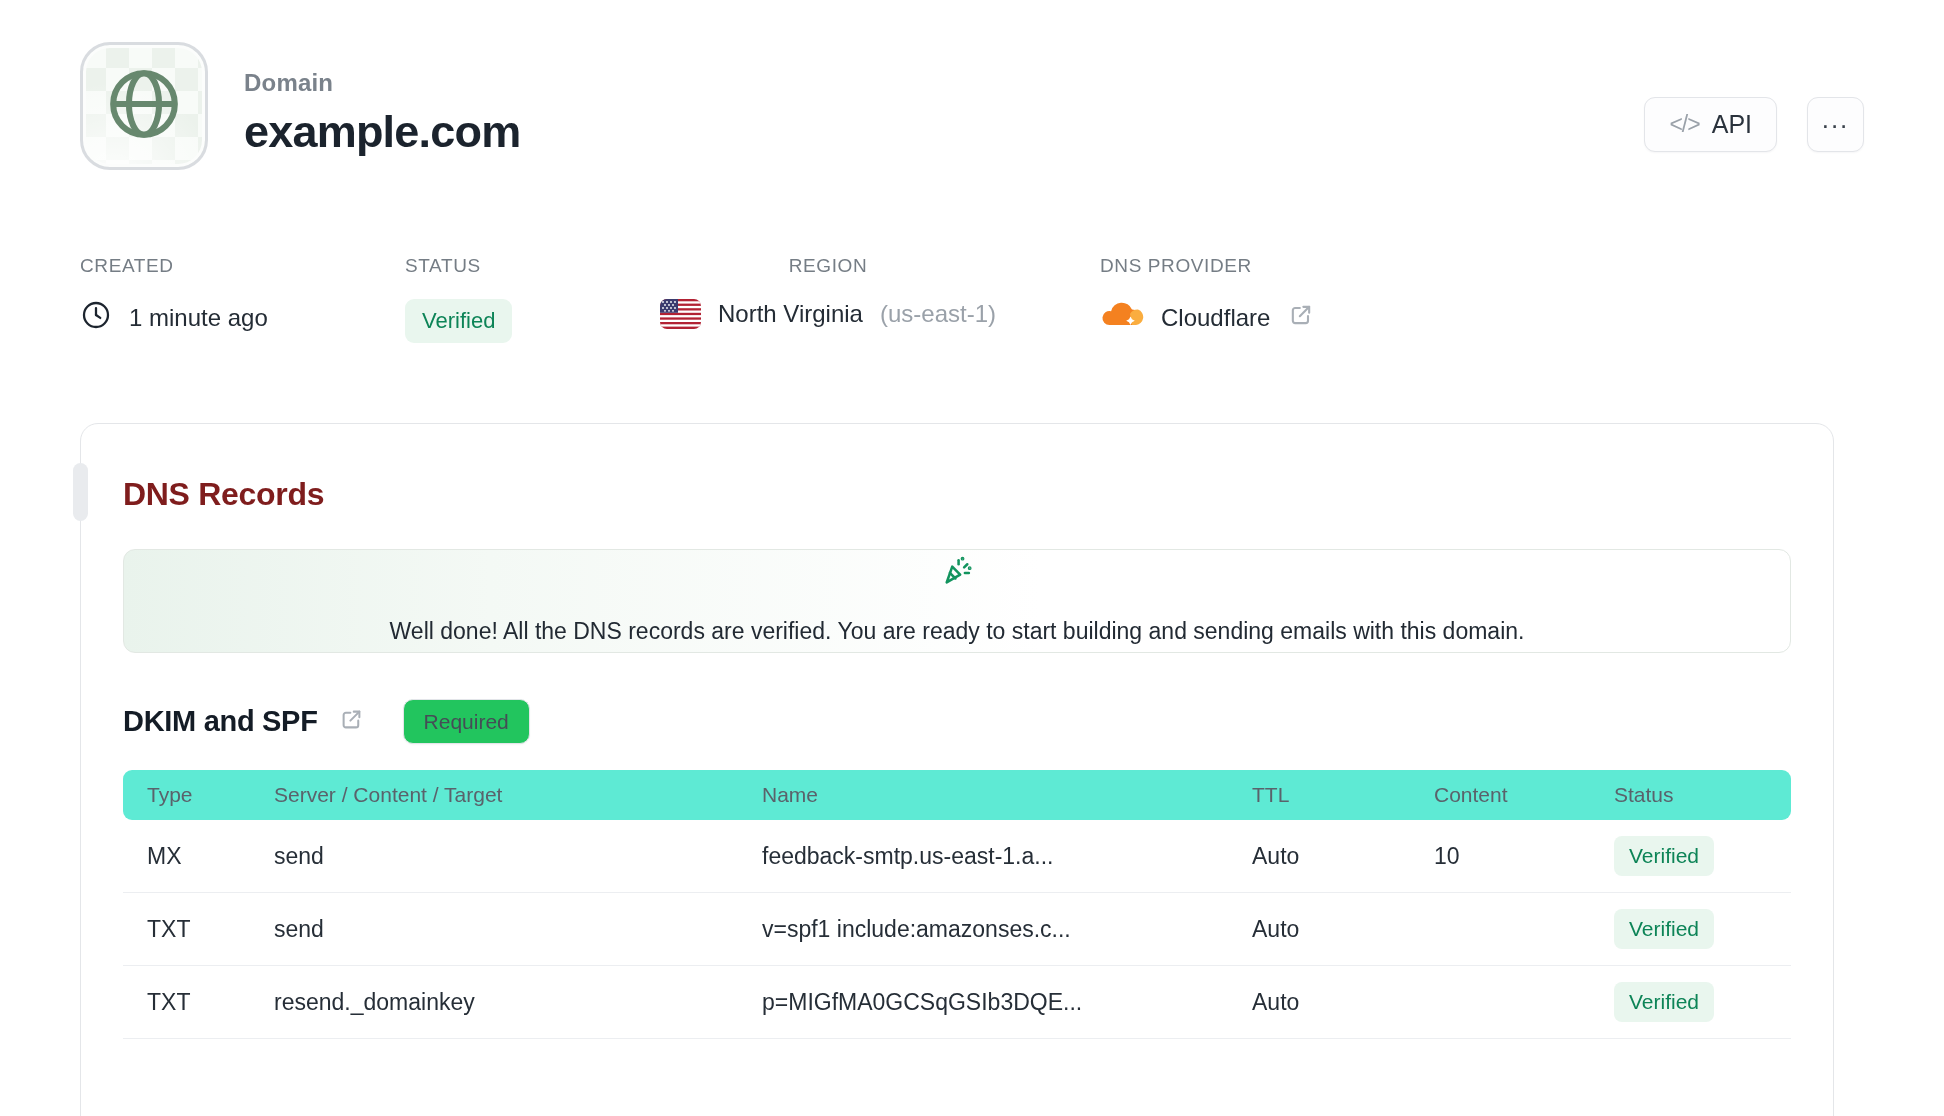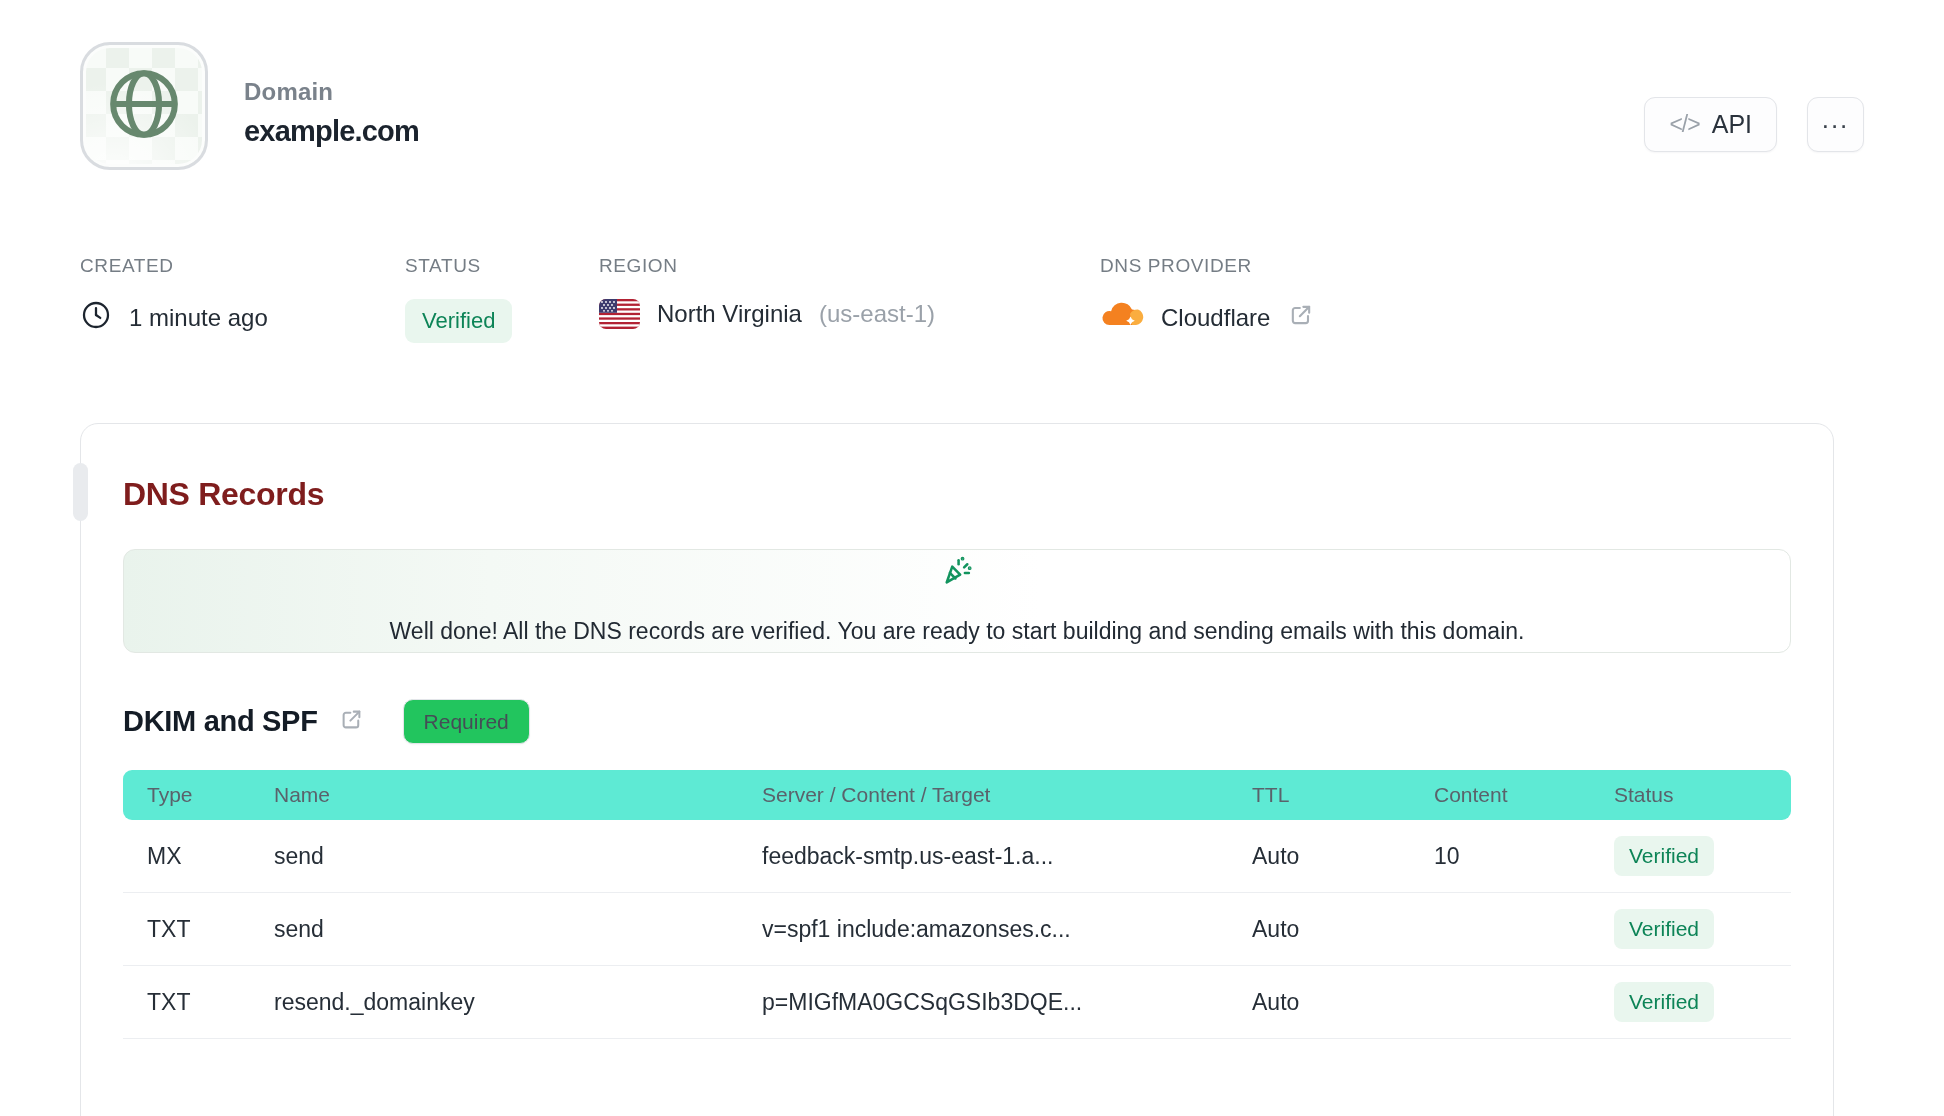--- a/index.html
+++ b/index.html
@@ -13,38 +13,38 @@
     border: 3px solid #d9dce0;
     background:
       radial-gradient(circle at 25% 115%, rgba(255,255,255,.95), rgba(255,255,255,0) 62%),
       repeating-conic-gradient(#ecf2ec 0% 25%, #f8fbf8 0% 50%);
     background-size: auto, 46px 46px;
     display: flex; align-items: center; justify-content: center;
     box-shadow: inset 0 0 0 3px #fcfdfc;
   }
   .title-block { margin-left: 36px; padding-top: 14px; }
   .domain-label { font-size: 24px; font-weight: 700; color: #7a828b; letter-spacing: .2px; }
-  .domain-title { font-size: 29px; font-weight: 700; color: #1b232d; letter-spacing: -0.8px; margin-top: 9px; }
+  .domain-title { font-size: 45px; font-weight: 700; color: #1b232d; letter-spacing: -0.8px; margin-top: 9px; }
   .header-actions { margin-left: auto; display: flex; gap: 30px; padding-top: 36px; }
   .btn {
     display: inline-flex; align-items: center; justify-content: center; gap: 12px;
     height: 55px; border: 1px solid #e3e5e9; border-radius: 11px;
     background: #fdfdfe; font-size: 25px; color: #2a323c; cursor: pointer;
     box-shadow: 0 1px 2px rgba(16,24,40,.04);
   }
   .btn-api { padding: 0 24px; }
   .btn-more { width: 57px; font-size: 26px; color: #39414b; letter-spacing: 2px; padding-bottom: 10px; }
   .code-glyph { color: #9aa1a9; font-size: 23px; letter-spacing: -1px; }
 
   
   .meta-row { position: absolute; left: 80px; top: 255px; right: 80px; }
   .meta-col { position: absolute; top: 0; }
   .meta-col.created { left: 0; }
   .meta-col.status  { left: 325px; }
-  .meta-col.region  { left: 519px; }
+  .meta-col.region  { left: 580px; text-align: center; }
   .meta-col.dns     { left: 1020px; }
   .meta-label { font-size: 19px; font-weight: 500; color: #757d85; letter-spacing: .6px; }
   .meta-value { margin-top: 22px; display: flex; align-items: center; gap: 17px; font-size: 24px; color: #242c35; }
   .meta-muted { color: #9aa1a9; }
   .badge-verified {
     display: inline-block; background: #e9f6ee; color: #0d8457;
     font-size: 22px; font-weight: 500; border-radius: 9px; padding: 9px 17px;
   }
   .flag { border-radius: 7px; overflow: hidden; display: inline-flex; }
 
@@ -227,22 +227,22 @@
         <polyline points="14 5 19 5 19 10"></polyline>
         <line x1="19" y1="5" x2="11" y2="13"></line>
       </svg>
     </span>
     <span class="pill">Required</span>
   </div>
 
   <div class="dns-table">
     <div class="t-row t-head">
       <div class="t-cell">Type</div>
+      <div class="t-cell">Server / Content / Target</div>
       <div class="t-cell">Name</div>
-      <div class="t-cell">Server / Content / Target</div>
       <div class="t-cell">TTL</div>
       <div class="t-cell">Content</div>
       <div class="t-cell">Status</div>
     </div>
 
     <div class="t-row t-body-row">
       <div class="t-cell">MX</div>
       <div class="t-cell">send</div>
       <div class="t-cell">feedback-smtp.us-east-1.a...</div>
       <div class="t-cell">Auto</div>

